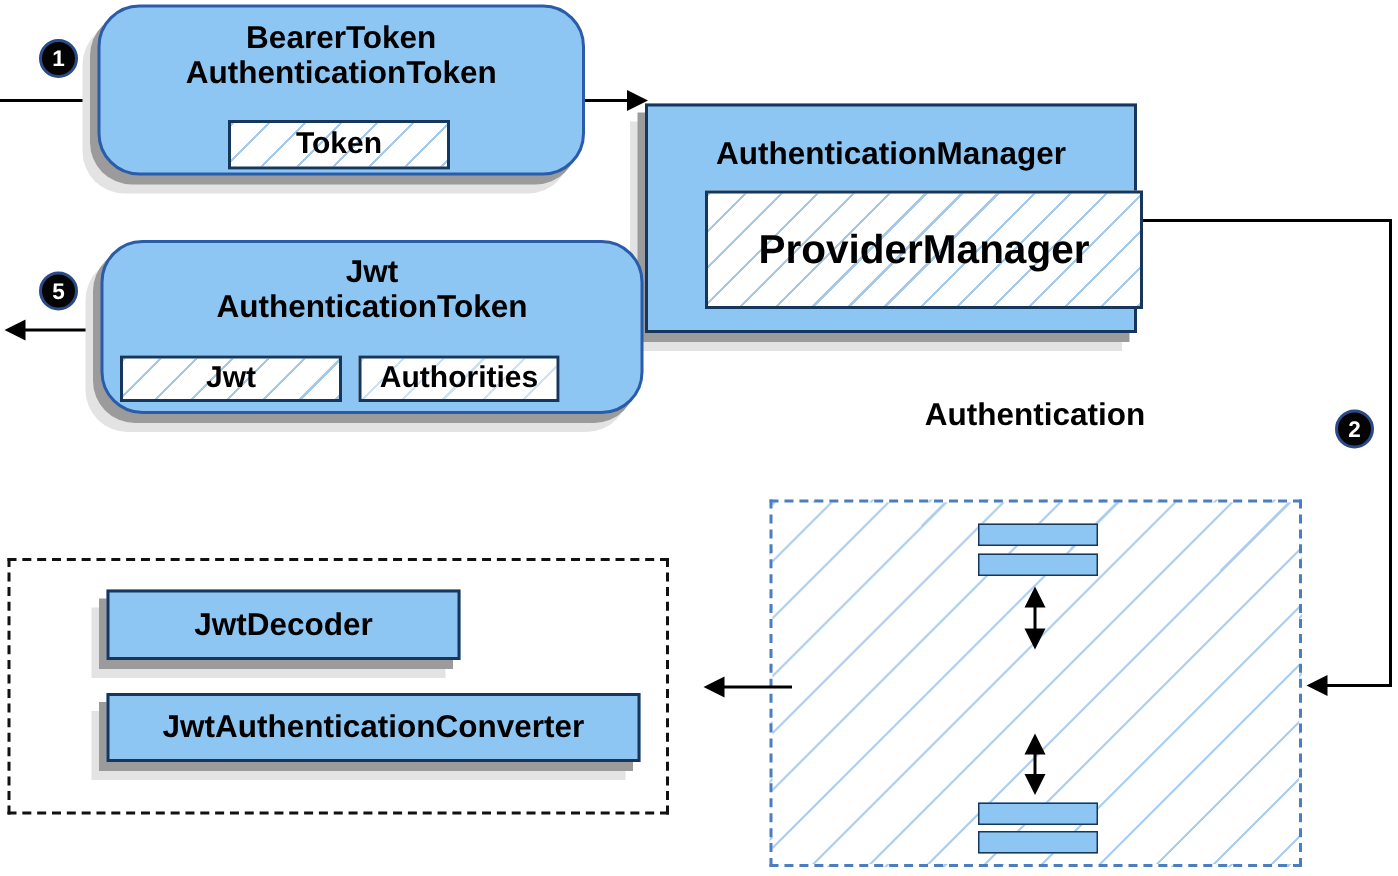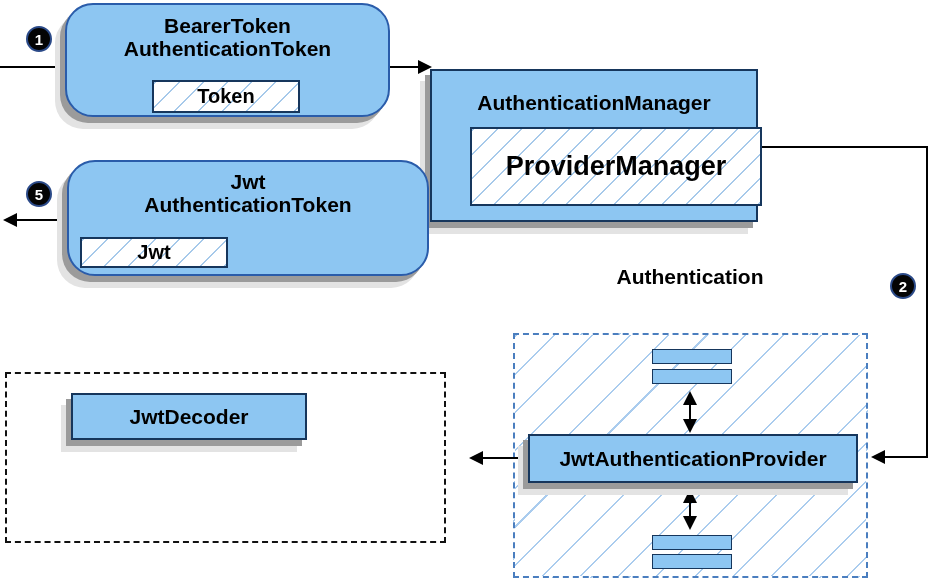--- a/index.html
+++ b/index.html
@@ -81,34 +81,35 @@
     <div class="node-title" style="padding-top:20px;">AuthenticationManager</div>
     <div class="field" style="left:38px;top:56px;width:292px;height:79px;font-size:27px;">ProviderManager</div>
   </div>
 
   <div class="node rounded zmid" style="left:67px;top:160px;width:362px;height:116px;">
     <div class="node-title" style="padding-top:8px;">
       <span style="display:block;">Jwt</span>
       <span style="display:block;">AuthenticationToken</span>
     </div>
     <div class="field" style="left:11px;top:75px;width:148px;height:31px;">Jwt</div>
+    <div class="field field-faint" style="left:170px;top:75px;width:134px;height:31px;">Authorities</div>
   </div>
 
   <div class="group-title">
     <span style="display:block;">Authentication</span>
   </div>
 
   <div class="bar zmid" style="left:652px;top:349px;"></div>
   <div class="bar zmid" style="left:652px;top:369px;"></div>
 
-  <div class="node rect zmid" style="left:528px;top:434px;width:330px;height:49px;
-       display:flex;align-items:center;justify-content:center;font-size:21px;">JwtAuthenticationProvider</div>
 
   <div class="bar zmid" style="left:652px;top:535px;"></div>
   <div class="bar zmid" style="left:652px;top:554px;"></div>
 
   <div class="helpers-group zlow"></div>
 
   <div class="node rect zmid" style="left:71px;top:393px;width:236px;height:47px;
        display:flex;align-items:center;justify-content:center;font-size:21px;">JwtDecoder</div>
 
+  <div class="node rect zmid" style="left:71px;top:462px;width:356px;height:46px;
+       display:flex;align-items:center;justify-content:center;font-size:21px;">JwtAuthenticationConverter</div>
 
 </div>
 
 </body></html>

